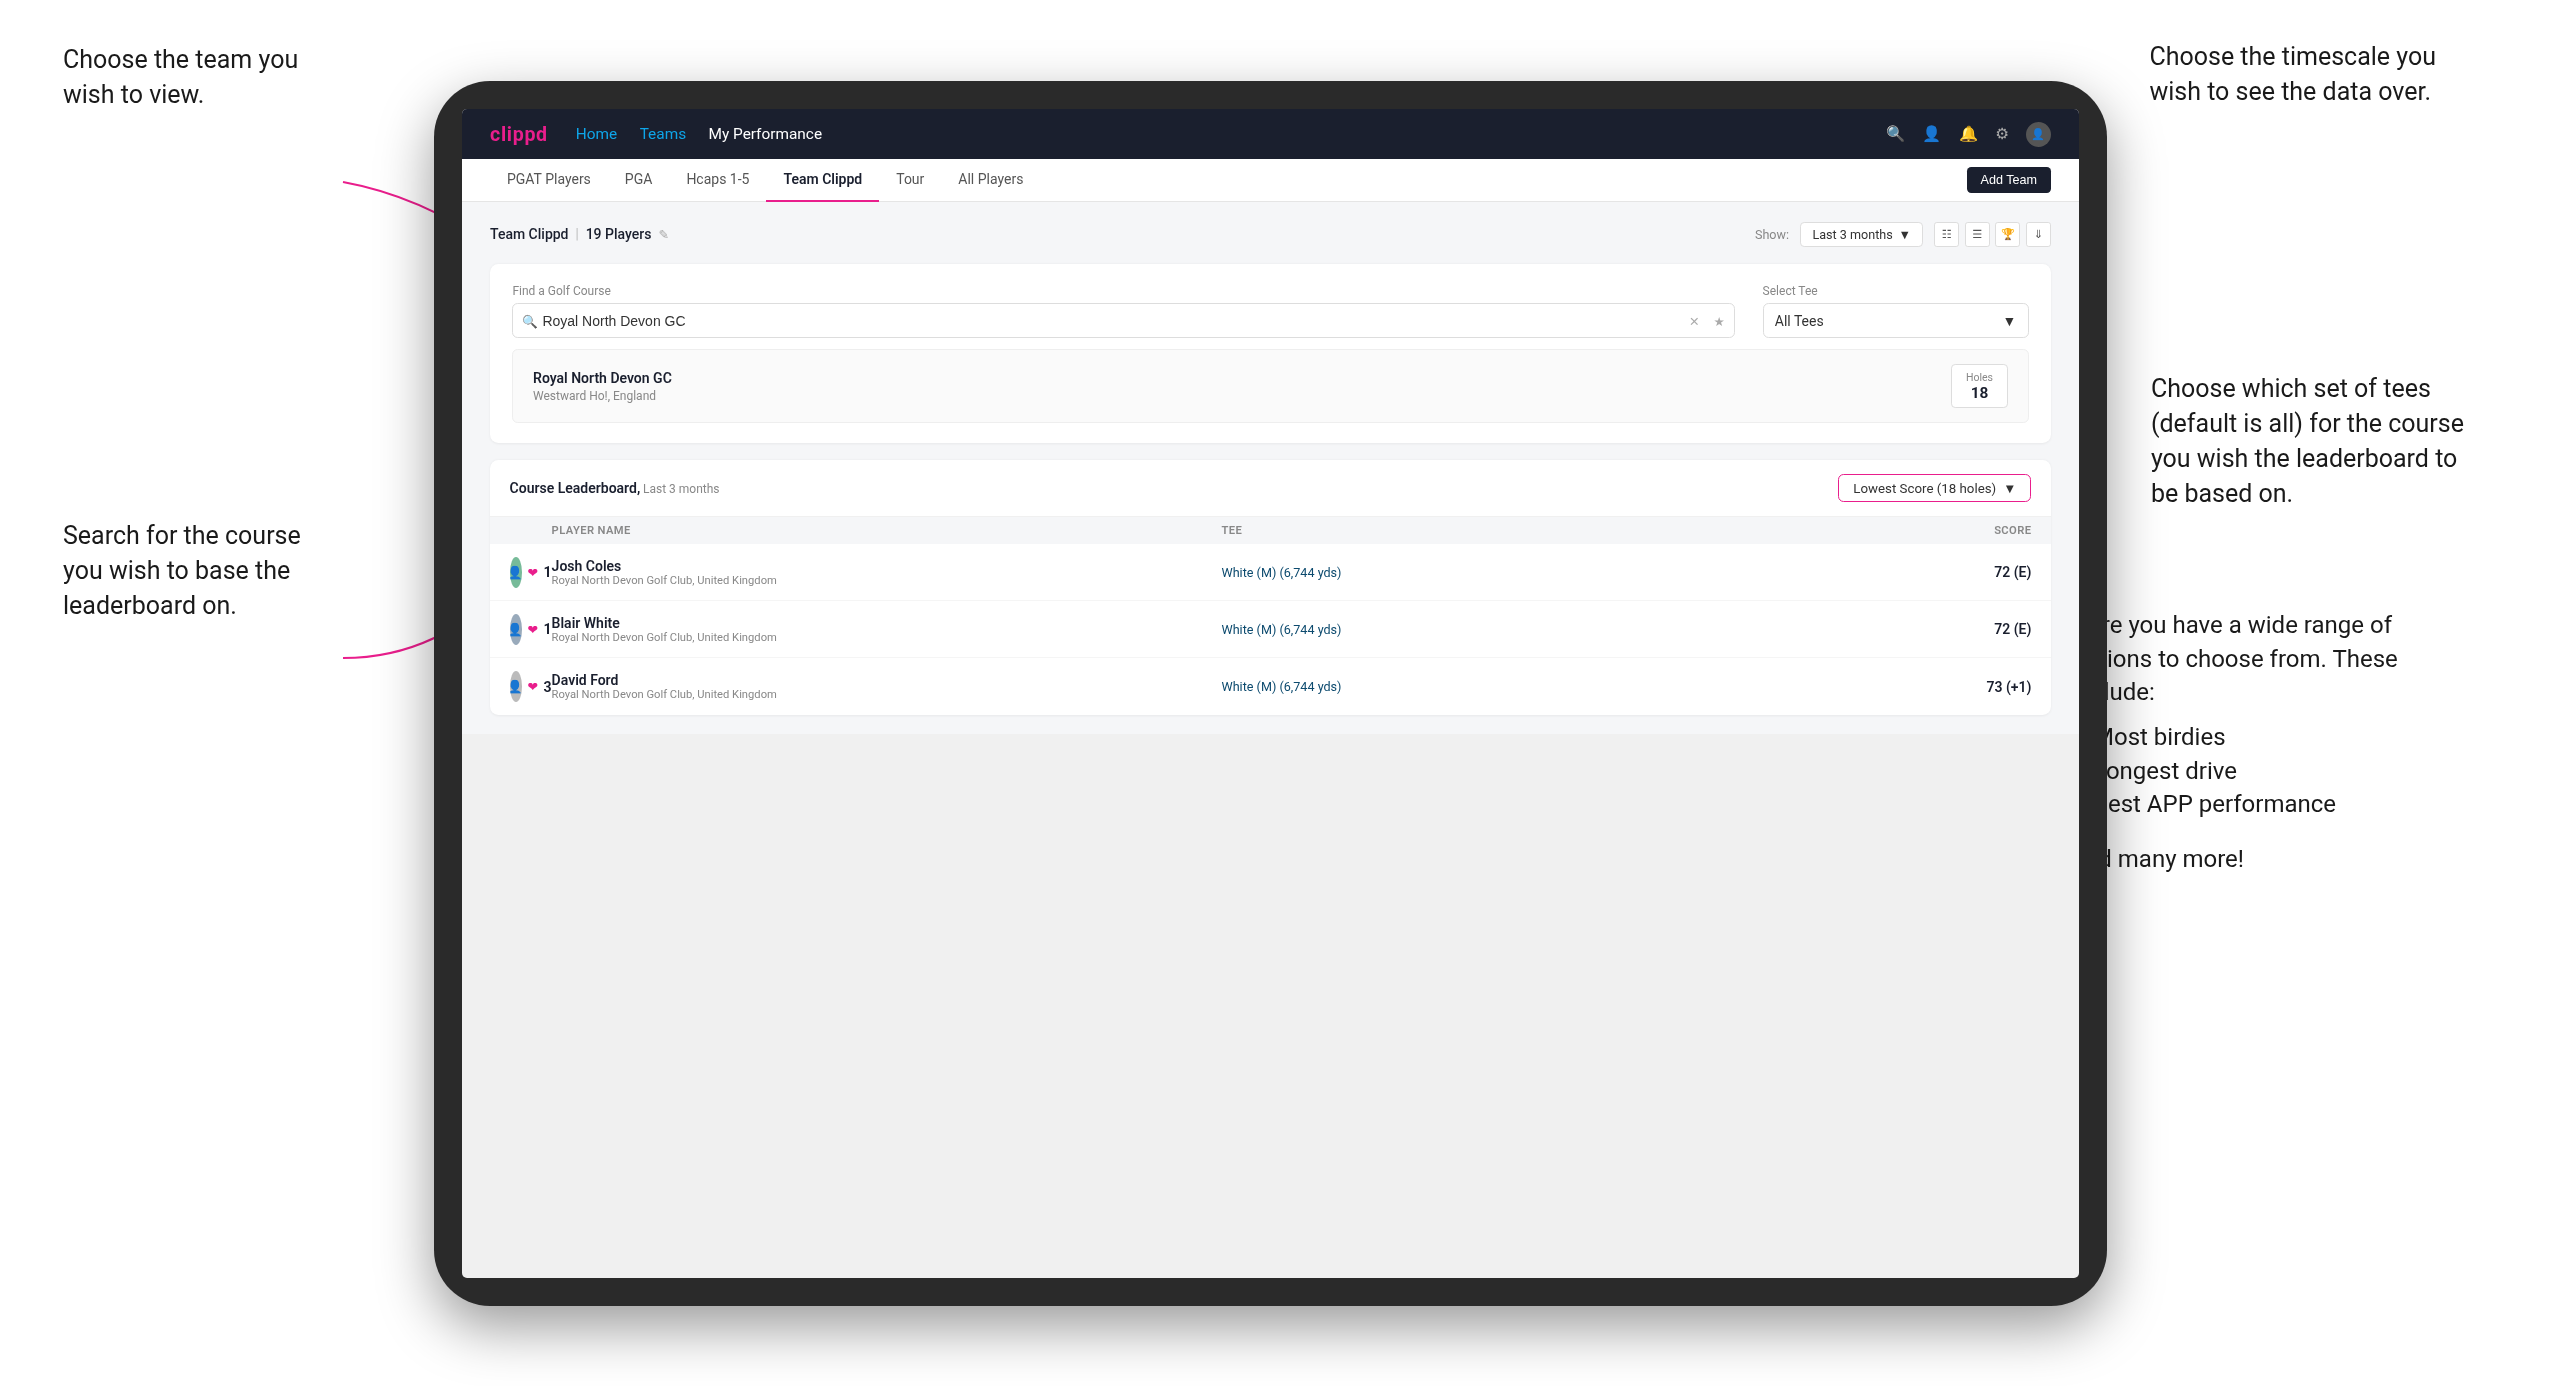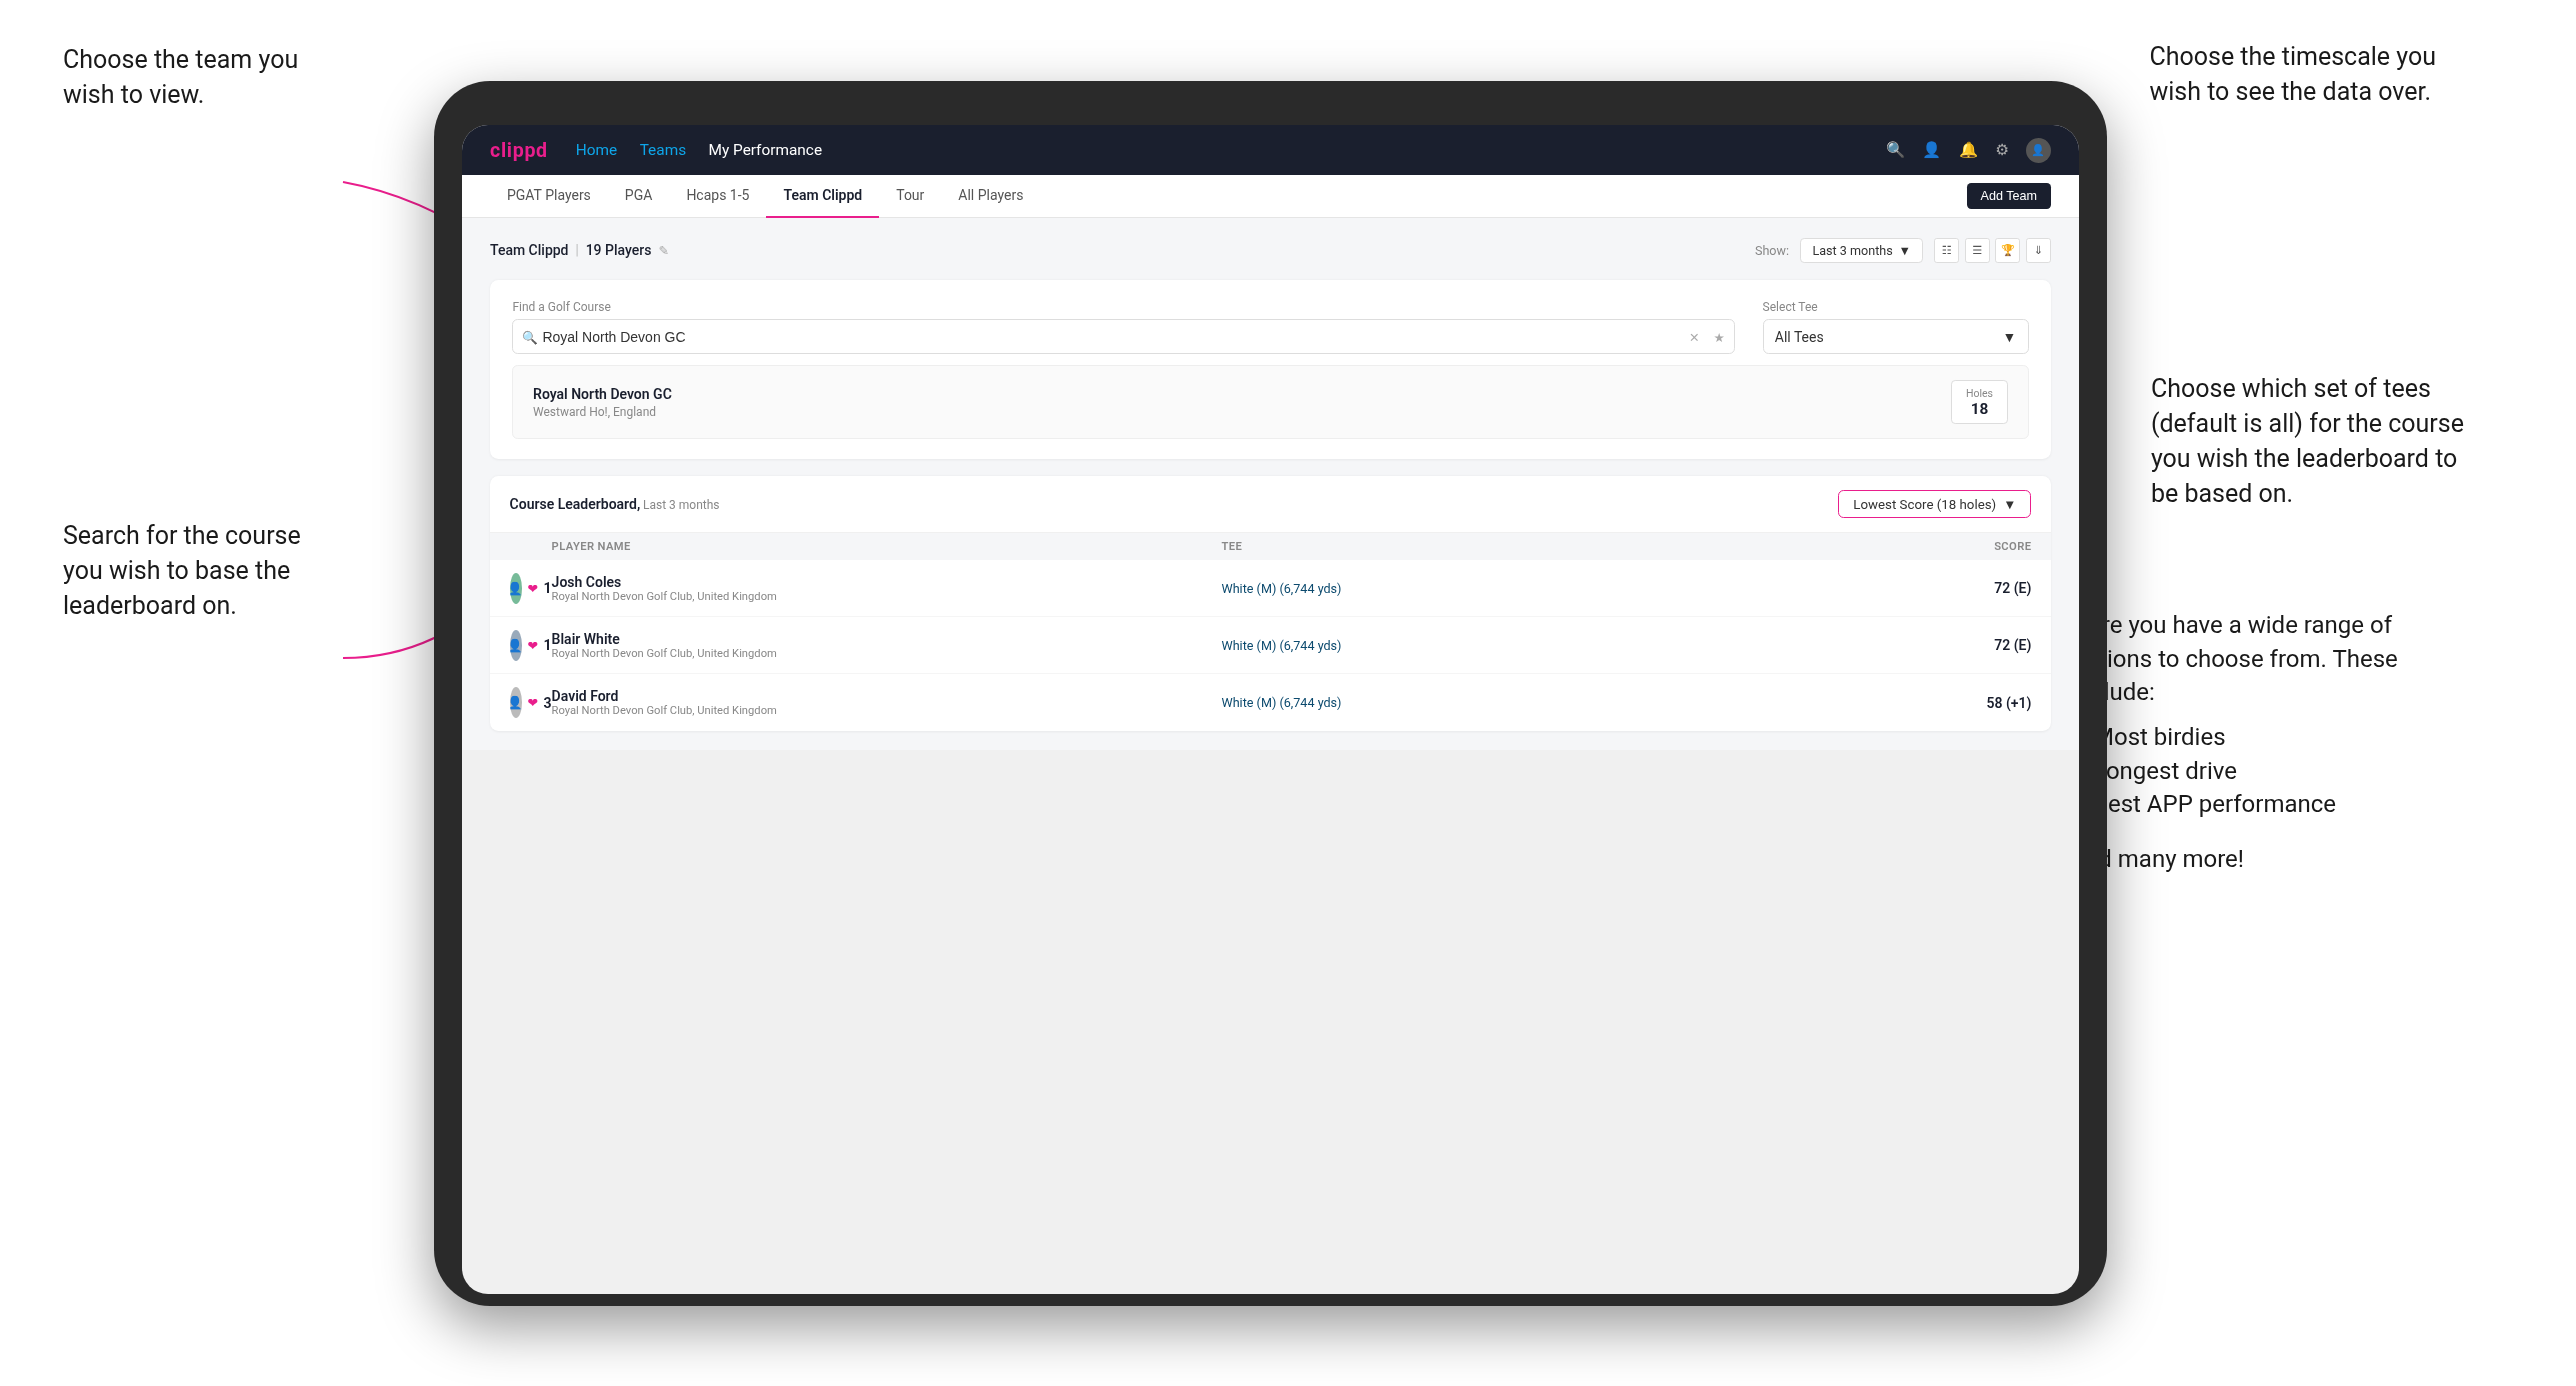--- a/index.html
+++ b/index.html
@@ -73,24 +73,23 @@
       background: #2a2a2a;
       border-radius: 56px;
       box-shadow: 0 21px 56px rgba(0,0,0,0.4);
       padding: 28px;
     }
 
     .tablet-screen {
       width: 100%;
       height: 100%;
       background: #f0f0f0;
-      border-radius: 26px;
+      border-radius: 5px;
       overflow: hidden;
       position: relative;
-      margin-top: 16px;
     }
 
     
     .navbar {
       background: #1a1f2e;
       height: 50px;
       display: flex;
       align-items: center;
       padding: 0 28px;
       gap: 28px;
@@ -730,20 +729,20 @@
             <span class="heart-icon">❤</span>
             <span class="player-rank">3</span>
           </div>
           <div class="player-info">
             <div>
               <div class="player-name-text">David Ford</div>
               <div class="player-club">Royal North Devon Golf Club, United Kingdom</div>
             </div>
           </div>
           <div class="tee-info">White (M) (6,744 yds)</div>
-          <div class="score-value">58 (+1)</div>
+          <div class="score-value">73 (+1)</div>
         </div>
       </div>
 
     </div>
   </div>
 </div>
 
 
 </body></html>

